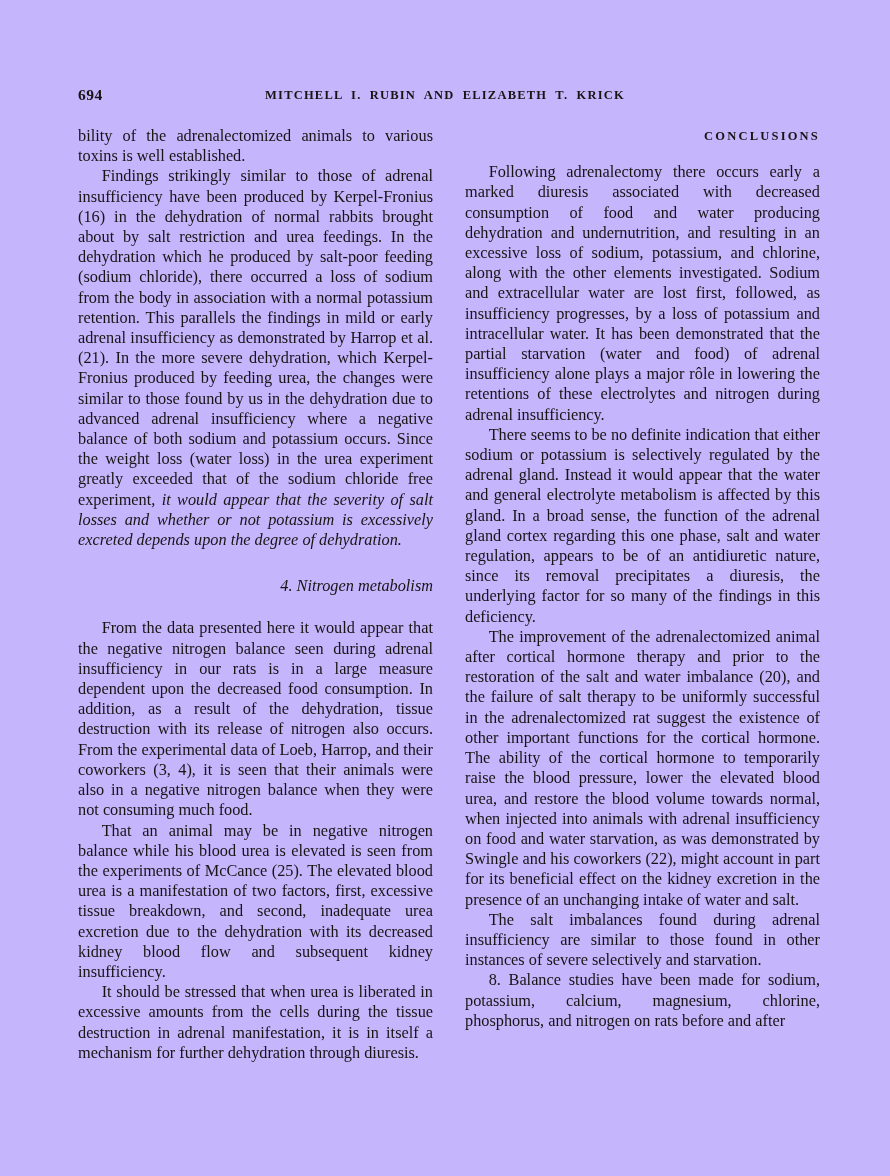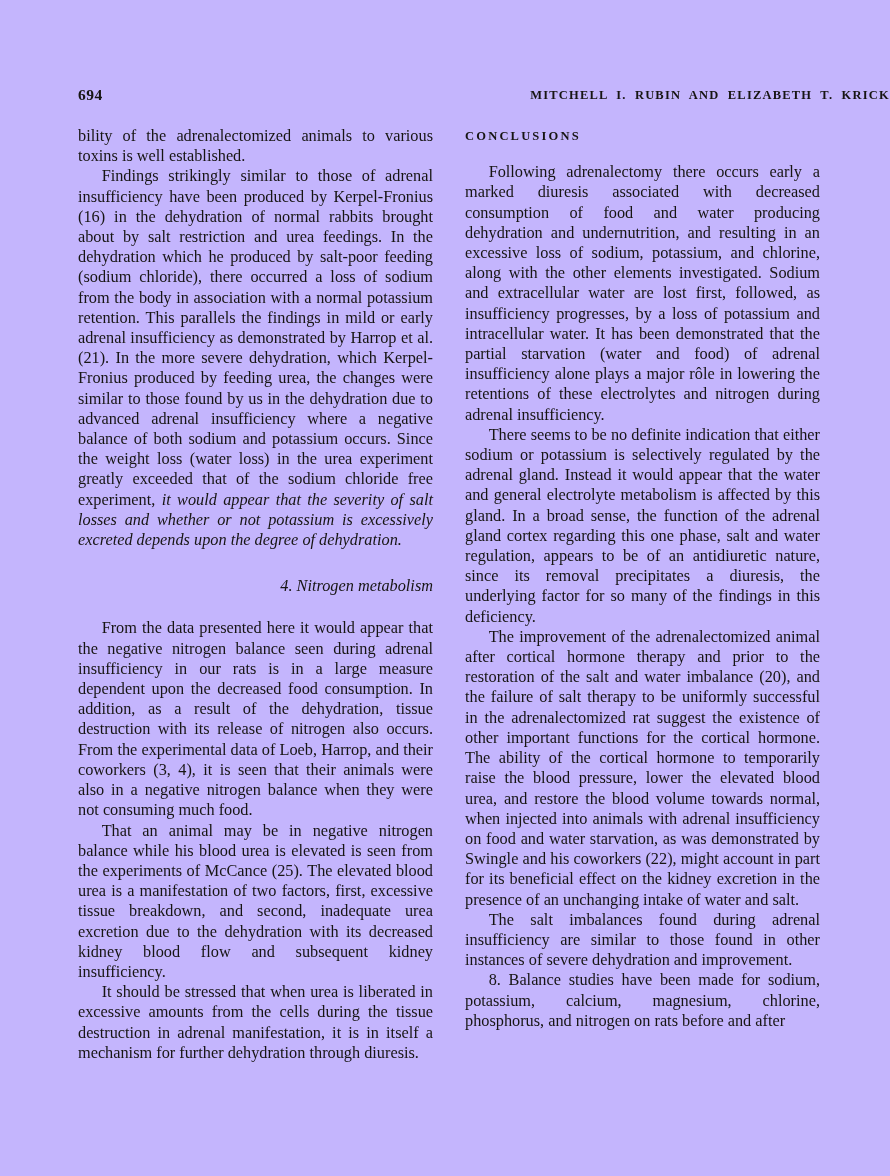--- a/index.html
+++ b/index.html
@@ -26,21 +26,21 @@
   .page-number {
     position: absolute;
     left: 78px;
     top: 0;
     font-size: 15.5px;
     font-weight: bold;
     letter-spacing: 0.5px;
   }
   .running-head {
     display: block;
-    text-align: right;
+    text-align: center;
     font-size: 12.5px;
     font-weight: bold;
     letter-spacing: 1.2px;
     word-spacing: 4px;
     padding-top: 2px;
   }
   .content {
     display: flex;
     gap: 32px;
     padding: 20px 70px 0 78px;
@@ -55,21 +55,21 @@
     margin: 0;
     text-indent: 1.45em;
   }
   .column p.noindent {
     text-indent: 0;
   }
   .italic {
     font-style: italic;
   }
   .h-caps {
-    text-align: left;
+    text-align: right;
     font-size: 12.5px;
     font-weight: bold;
     letter-spacing: 2.2px;
     word-spacing: 2px;
     margin: 28px 0 16px 0;
     text-indent: 0;
   }
   .h-italic {
     text-align: right;
     font-style: italic;
@@ -96,17 +96,17 @@
         <div class="h-italic"><span class="italic">4. Nitrogen metabolism</span></div>
         <p><span>From the data presented here it would appear that the negative nitrogen balance seen during adrenal insufficiency in our rats is in a large measure dependent upon the decreased food consumption.  In addition, as a result of the dehydration, tissue destruction with its release of nitrogen also occurs.  From the experimental data of Loeb, Harrop, and their coworkers (3, 4), it is seen that their animals were also in a negative nitrogen balance when they were not consuming much food.</span></p>
         <p><span>That an animal may be in negative nitrogen balance while his blood urea is elevated is seen from the experiments of McCance (25).  The elevated blood urea is a manifestation of two factors, first, excessive tissue breakdown, and second, inadequate urea excretion due to the dehydration with its decreased kidney blood flow and subsequent kidney insufficiency.</span></p>
         <p><span>It should be stressed that when urea is liberated in excessive amounts from the cells during the tissue destruction in adrenal manifestation, it is in itself a mechanism for further dehydration through diuresis.</span></p>
       </div>
     <div class="column" id="col-right">
         <div class="h-caps"><span>CONCLUSIONS</span></div>
         <p><span>Following adrenalectomy there occurs early a marked diuresis associated with decreased consumption of food and water producing dehydration and undernutrition, and resulting in an excessive loss of sodium, potassium, and chlorine, along with the other elements investigated.  Sodium and extracellular water are lost first, followed, as insufficiency progresses, by a loss of potassium and intracellular water.  It has been demonstrated that the partial starvation (water and food) of adrenal insufficiency alone plays a major rôle in lowering the retentions of these electrolytes and nitrogen during adrenal insufficiency.</span></p>
         <p><span>There seems to be no definite indication that either sodium or potassium is selectively regulated by the adrenal gland.  Instead it would appear that the water and general electrolyte metabolism is affected by this gland.  In a broad sense, the function of the adrenal gland cortex regarding this one phase, salt and water regulation, appears to be of an antidiuretic nature, since its removal precipitates a diuresis, the underlying factor for so many of the findings in this deficiency.</span></p>
         <p><span>The improvement of the adrenalectomized animal after cortical hormone therapy and prior to the restoration of the salt and water imbalance (20), and the failure of salt therapy to be uniformly successful in the adrenalectomized rat suggest the existence of other important functions for the cortical hormone.  The ability of the cortical hormone to temporarily raise the blood pressure, lower the elevated blood urea, and restore the blood volume towards normal, when injected into animals with adrenal insufficiency on food and water starvation, as was demonstrated by Swingle and his coworkers (22), might account in part for its beneficial effect on the kidney excretion in the presence of an unchanging intake of water and salt.</span></p>
-        <p><span>The salt imbalances found during adrenal insufficiency are similar to those found in other instances of severe dehydration and improvement.</span></p>
+        <p><span>The salt imbalances found during adrenal insufficiency are similar to those found in other instances of severe selectively and starvation.</span></p>
         <p><span>8. Balance studies have been made for sodium, potassium, calcium, magnesium, chlorine, phosphorus, and nitrogen on rats before and after</span></p>
       </div>
   </div>
 </div>
 
 </body></html>

